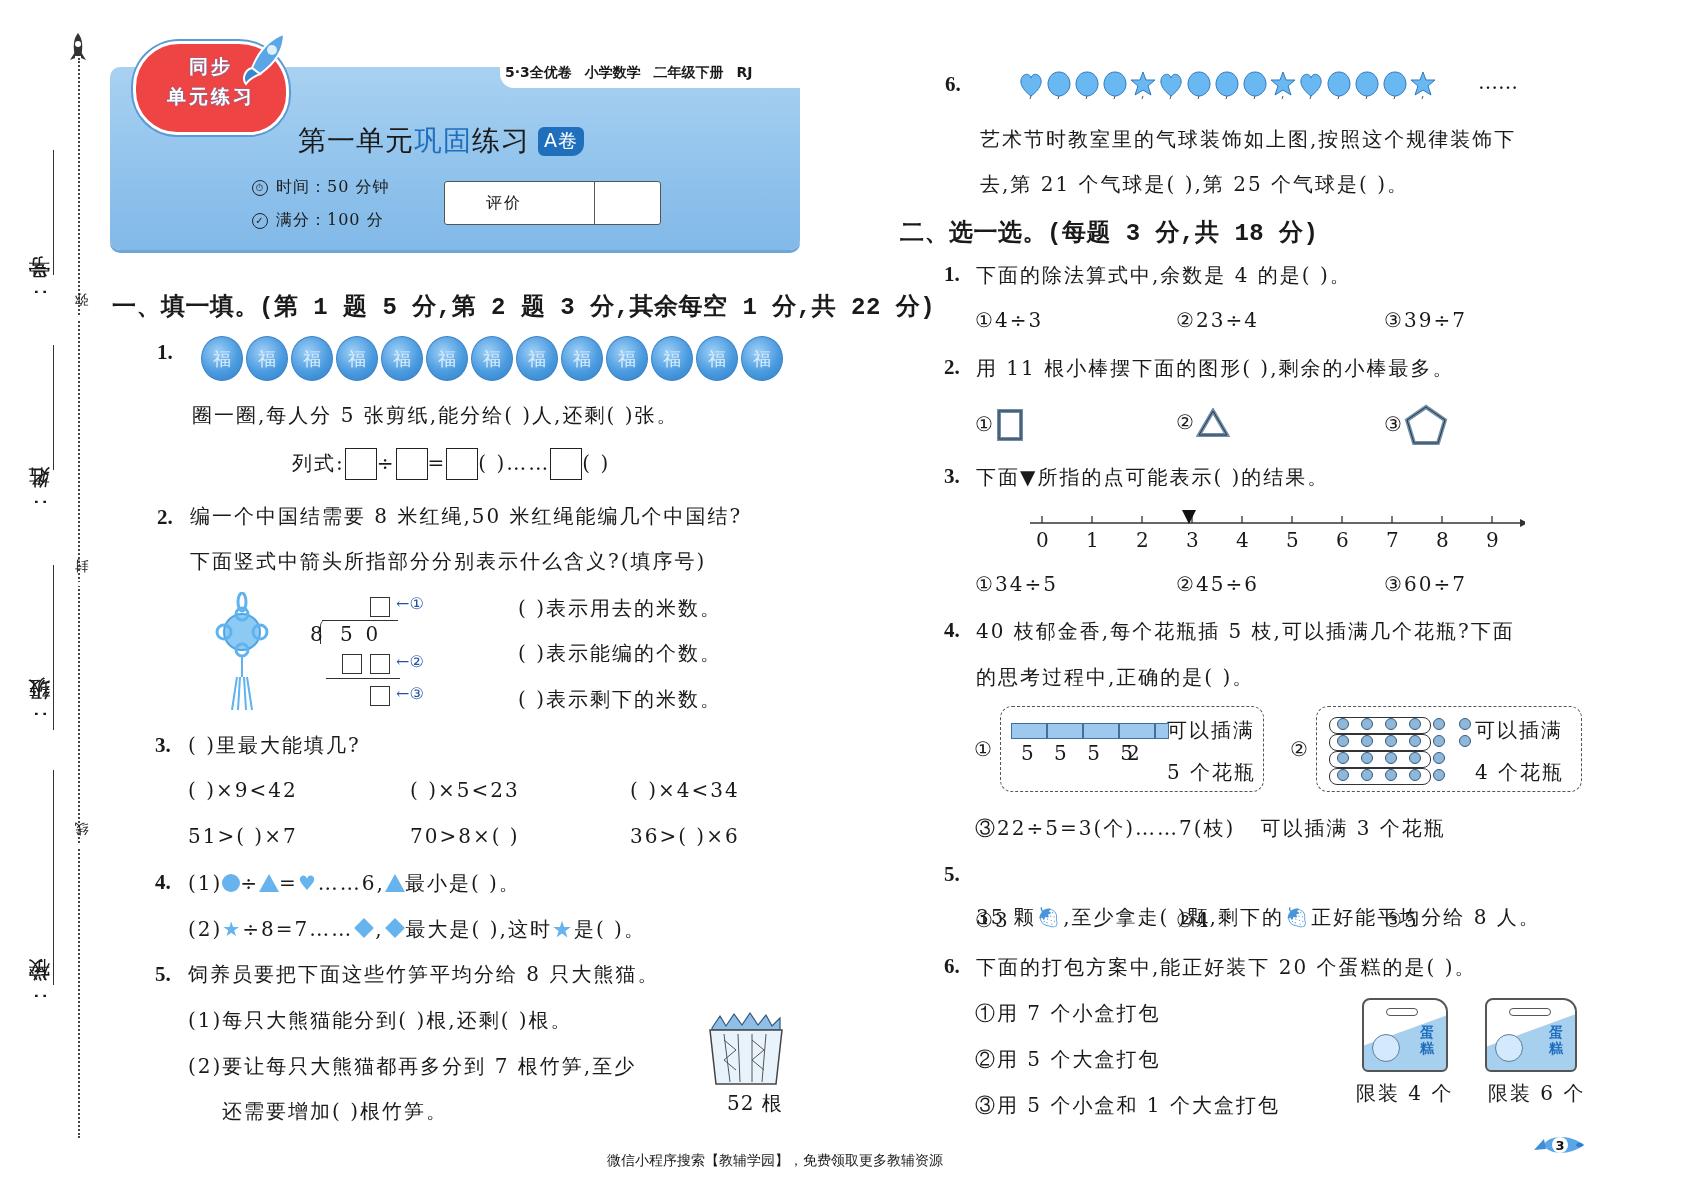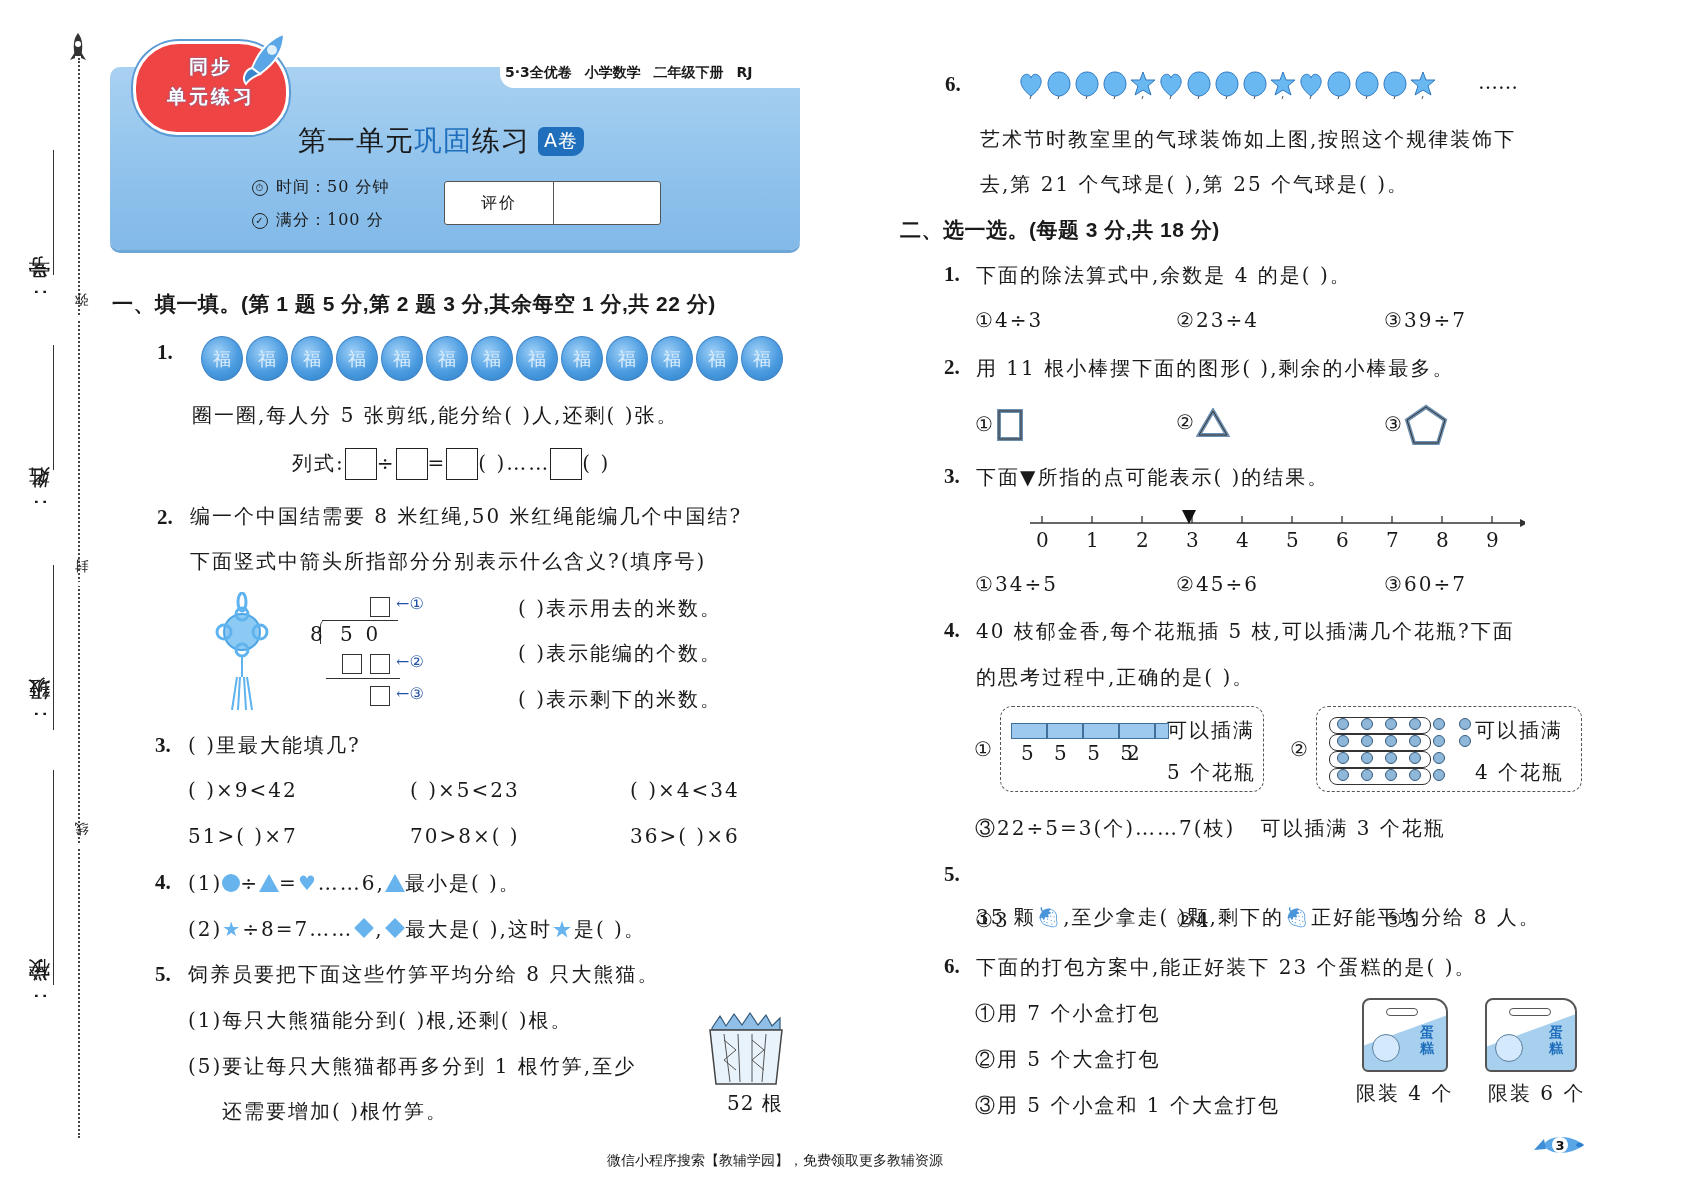--- a/index.html
+++ b/index.html
@@ -1,21 +1,21 @@
 <!DOCTYPE html>
 <html><head>
 <meta charset="utf-8">
 <style>
   html, body { margin:0; padding:0; background:#ffffff; }
   body { width:1684px; height:1191px; position:relative; overflow:hidden;
          font-family:"DejaVu Serif","Liberation Serif",serif; color:#1a1a1a; }
   .abs { position:absolute; }
   .t { font-size:20px; letter-spacing:2px; white-space:nowrap; }
   .num { font-weight:bold; font-family:"Liberation Serif","DejaVu Serif",serif; font-size:21px; }
-  .sec { font-family:Liberation Sans, sans-serif; font-size:21px; font-weight:bold; white-space:nowrap; letter-spacing:0.5px; }
+  .sec { font-family:Liberation Mono, monospace; font-size:24px; font-weight:bold; white-space:nowrap; letter-spacing:0.5px; }
 
   
   .dotline { position:absolute; left:78px; top:58px; width:0; height:1080px; border-left:2px dotted #444; }
   .strip-label { position:absolute; left:24px; width:28px; font-family:"DejaVu Sans","Liberation Sans",sans-serif; font-size:22px; writing-mode:vertical-rl; transform:rotate(180deg); }
   .strip-line { position:absolute; left:53px; width:0; border-left:1.5px solid #333; }
   .strip-mark { position:absolute; left:72px; background:#fff; font-family:"DejaVu Sans","Liberation Sans",sans-serif; font-size:14px; writing-mode:vertical-rl; transform:rotate(180deg); padding:2px 0; }
 
   
   .band { position:absolute; left:110px; top:67px; width:690px; height:183px;
           background:linear-gradient(180deg,#a9d1f1 0%,#8fc2ec 60%,#82b9e8 100%);
@@ -23,21 +23,21 @@
   .band-tab { position:absolute; left:500px; top:58px; width:305px; height:30px; background:#fff; border-bottom-left-radius:14px; }
   .band-meta { position:absolute; left:505px; top:64px; font-family:"DejaVu Sans","Liberation Sans",sans-serif; font-size:14px; font-weight:bold; word-spacing:8px; white-space:nowrap; }
   .cloud { position:absolute; left:133px; top:41px; width:150px; height:88px; background:#ef4444; border:3px solid #fff; border-radius:46px 50px 40px 44px; box-shadow:0 0 0 2px #5b9bd5; }
   .cloud-text { position:absolute; left:0; width:100%; text-align:center; color:#fff; font-family:"DejaVu Sans","Liberation Sans",sans-serif; font-weight:bold; font-size:19px; letter-spacing:3px; text-shadow:0 0 2px #3a7fc4; }
   .title { position:absolute; left:298px; top:122px; font-family:"DejaVu Sans","Liberation Sans",sans-serif; font-weight:normal; font-size:28px; white-space:nowrap; letter-spacing:1px; }
   .title .hl { color:#1f6fbd; }
   .title .badge { display:inline-block; background:#1f6fbd; color:#fff; font-size:19px; padding:1px 6px 2px; border-radius:6px 6px 12px 6px; margin-left:8px; vertical-align:3px; }
   .info { position:absolute; left:252px; font-size:16px; white-space:nowrap; letter-spacing:1px; }
   .info .ico { display:inline-block; width:14px; height:14px; border:1.5px solid #222; border-radius:50%; font-size:10px; line-height:14px; text-align:center; margin-right:8px; vertical-align:1px; }
   .eval { position:absolute; left:444px; top:181px; width:215px; height:42px; background:#fff; border:1.5px solid #555; border-radius:3px; display:flex; }
-  .eval .c1 { width:108px; border-right:1.5px solid #555; font-size:16px; line-height:42px; text-align:center; letter-spacing:2px; }
+  .eval .c1 { width:108px; border-right:1.5px solid #555; font-size:16px; line-height:42px; text-align:left; letter-spacing:2px;margin-left:41px; }
 
   
   .fu { display:inline-block; width:40px; height:43px; border-radius:50%; margin-right:3px;
         background:radial-gradient(circle at 40% 35%,#9fd0f7 0%,#4b9be0 55%,#2f7fc8 100%);
         border:1px solid #3a80c4; color:#dceffd; font-family:"DejaVu Sans",sans-serif; font-size:18px; line-height:43px; text-align:center; }
   .balloon { display:inline-block; width:26px; height:30px; margin-right:2px; vertical-align:middle; }
   .box { display:inline-block; width:30px; height:30px; border:1.5px solid #222; vertical-align:middle; background:#fff; }
   .sbox { display:inline-block; width:18px; height:18px; border:1.2px solid #333; vertical-align:middle; }
   .arrow { color:#2452a4; font-size:16px; }
   .shape-circle { display:inline-block; width:18px; height:18px; border-radius:50%; background:#66b3ee; vertical-align:-2px; }
@@ -159,21 +159,21 @@
 <div class="t abs" style="left:188px;top:870px">
   <span>(1)</span><span class="shape-circle"></span><span>÷</span><span class="shape-tri"></span><span>=</span><span class="shape-heart">♥</span><span>……6,</span><span class="shape-tri"></span><span>最小是(      )。</span>
 </div>
 <div class="t abs" style="left:188px;top:916px">
   <span>(2)</span><span class="shape-star">★</span><span>÷8=7……</span><span class="shape-diamond"></span><span>,</span><span class="shape-diamond"></span><span>最大是(      ),这时</span><span class="shape-star">★</span><span>是(      )。</span>
 </div>
 
 <div class="num abs" style="left:155px;top:962px">5.</div>
 <div class="t abs" style="left:188px;top:961px">饲养员要把下面这些竹笋平均分给 8 只大熊猫。</div>
 <div class="t abs" style="left:188px;top:1007px">(1)每只大熊猫能分到(      )根,还剩(      )根。</div>
-<div class="t abs" style="left:188px;top:1053px">(5)要让每只大熊猫都再多分到 1 根竹笋,至少</div>
+<div class="t abs" style="left:188px;top:1053px">(2)要让每只大熊猫都再多分到 7 根竹笋,至少</div>
 <div class="t abs" style="left:222px;top:1098px">还需要增加(      )根竹笋。</div>
 <svg class="abs" style="left:706px;top:1010px;width:80px;height:80px" viewBox="0 0 80 80">
   <path d="M6 18 L14 6 L20 16 L28 4 L36 15 L44 3 L52 15 L60 5 L66 16 L74 8 L74 20 L6 20Z" fill="#8fbfe6" stroke="#33597a" stroke-width="1.2"></path>
   <path d="M4 20 L76 20 L70 74 L10 74Z" fill="#e9f3fb" stroke="#444" stroke-width="1.5"></path>
   <path d="M18 24 L24 72 M32 24 L34 72 M46 24 L46 72 M60 24 L56 72 M18 30 L30 40 L18 50 L30 60 M46 30 L58 40 L46 50 L58 60" stroke="#555" stroke-width="1" fill="none"></path>
 </svg>
 <div class="t abs" style="left:727px;top:1090px;letter-spacing:1px">52 根</div>
 
 <div class="num abs" style="left:945px;top:72px">6.</div>
 <div class="abs" id="balloon-row" style="left:1018px;top:70px;white-space:nowrap"><svg viewBox="0 0 26 30" class="balloon">
@@ -317,21 +317,21 @@
 
 <div class="num abs" style="left:944px;top:862px">5.</div>
 <div class="t abs" style="left:976px;top:904px">
   <span>35 颗</span><span style="color:#4a94da">🍓︎</span><span>,至少拿走(      )颗,剩下的</span><span style="color:#4a94da">🍓︎</span><span>正好能平均分给 8 人。</span>
 </div>
 <div class="t abs" style="left:975px;top:908px">①3</div>
 <div class="t abs" style="left:1176px;top:908px">②4</div>
 <div class="t abs" style="left:1384px;top:908px">③5</div>
 
 <div class="num abs" style="left:944px;top:954px">6.</div>
-<div class="t abs" style="left:976px;top:954px">下面的打包方案中,能正好装下 23 个蛋糕的是(      )。</div>
+<div class="t abs" style="left:976px;top:954px">下面的打包方案中,能正好装下 20 个蛋糕的是(      )。</div>
 <div class="t abs" style="left:975px;top:1000px">①用 7 个小盒打包</div>
 <div class="t abs" style="left:975px;top:1046px">②用 5 个大盒打包</div>
 <div class="t abs" style="left:975px;top:1092px">③用 5 个小盒和 1 个大盒打包</div>
 
 <div class="cake" style="left:1362px;top:998px">
   <div class="handle"></div>
     <div class="roll"></div>
   <div class="lbl">蛋糕</div>
 </div>
 <div class="t abs" style="left:1356px;top:1080px">限装 4 个</div>

